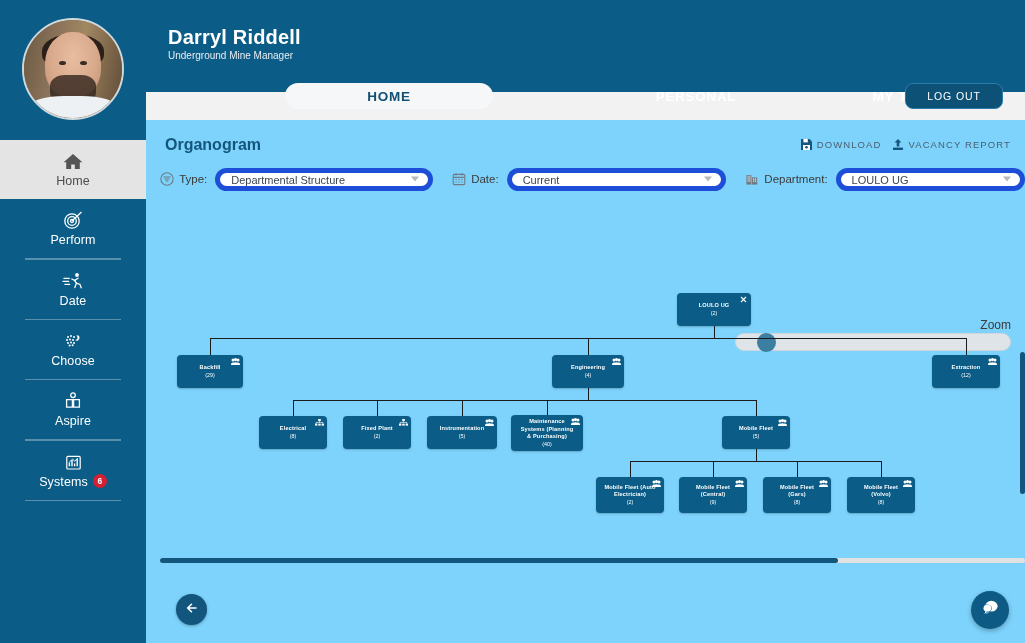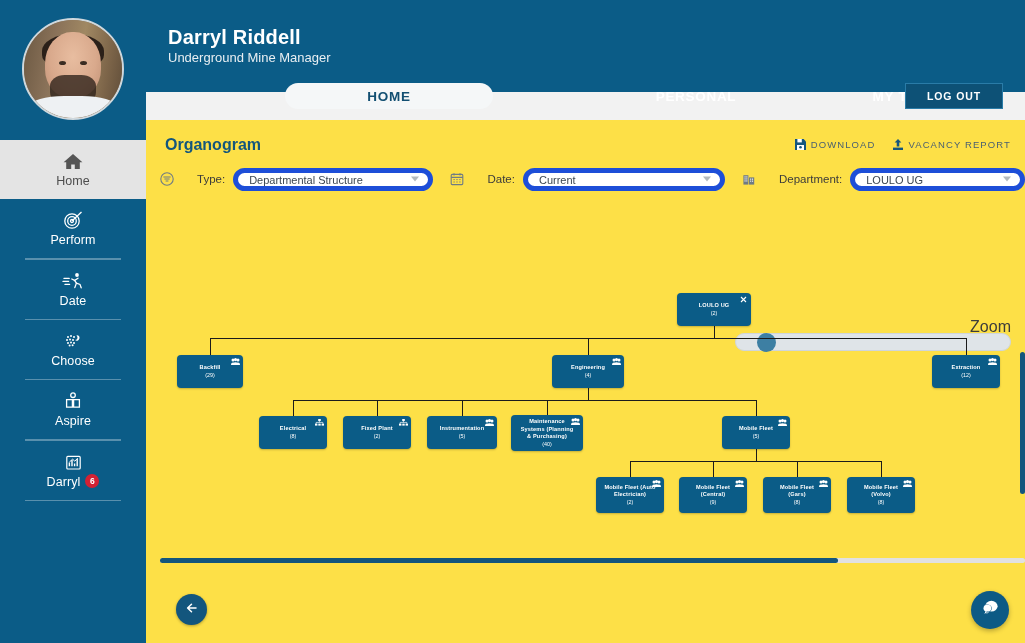--- a/index.html
+++ b/index.html
@@ -105,21 +105,21 @@
     width: 879px; height: 92px;
     background: #0b5c87;
   }
   .hdr-name {
     position: absolute; left: 22px; top: 26px;
     color: #fff; font-size: 20px; font-weight: bold;
     letter-spacing: .2px;
   }
   .hdr-role {
     position: absolute; left: 22px; top: 50px;
-    color: #e8eef2; font-size: 13px;
+    color: #e8eef2; font-size: 10px;
   }
   .tabs {
     position: absolute; left: 0; top: 83px; width: 879px; height: 28px;
   }
   .tab {
     position: absolute; top: 0; height: 26px;
     display: flex; align-items: center; justify-content: center;
     color: #fff; font-size: 13.5px; font-weight: bold;
     letter-spacing: .7px; cursor: pointer;
   }
@@ -127,54 +127,54 @@
     left: 139px; width: 208px;
     background: #f5f7f8; color: #124f72;
     border-radius: 13px;
   }
   .tab.personal { left: 480px; width: 140px; }
   .tab.myteam   { left: 700px; width: 120px; }
   .logout-btn {
     position: absolute; right: 22px; top: 0;
     width: 98px; height: 26px;
     background: #0d5176; border: 1px solid #2a7ca8;
-    border-radius: 0;
+    border-radius: 8px;
     display: flex; align-items: center; justify-content: center;
-    color: #fff; font-size: 10.5px; font-weight: bold; letter-spacing: .9px;
+    color: #fff; font-size: 10.5px; font-weight: normal; letter-spacing: .9px;
     cursor: pointer;
   }
 
   
   .content {
     position: absolute; left: 146px; top: 120px;
     width: 879px; height: 523px;
-    background: #fde047;
+    background: #7dd3fc;
   }
   .page-title {
     position: absolute; left: 19px; top: 16px;
     color: #13567d; font-size: 16px; font-weight: bold;
   }
   .actions {
     position: absolute; right: 14px; top: 19px;
-    display: flex; gap: 18px; align-items: center;
+    display: flex; gap: 12px; align-items: center;
   }
   .action {
     display: flex; align-items: center; gap: 5px;
     color: #4a6070; font-size: 9.5px; letter-spacing: 1.1px;
     cursor: pointer;
   }
   .action svg { display:block; }
 
   .filters {
     position: absolute; left: 14px; top: 46px;
     width: 865px; height: 26px;
     display: flex; align-items: center;
   }
   .filt-ico { width: 15px; height: 15px; display:flex; align-items:center; justify-content:center; margin-right:5px; }
-  .filt-label { font-size: 11.5px; color: #3b3b3b; margin-right: 8px; margin-left: 18px; }
+  .filt-label { font-size: 11.5px; color: #3b3b3b; margin-right: 8px; }
   .select {
     height: 23px; border: 5px solid #1d4ed8; border-radius: 12px;
     background: #fff; position: relative;
     display: flex; align-items: flex-end;
     padding: 0 22px 0 11px;
     font-size: 11px; color: #3c4650; cursor: pointer;
   }
   .select.type { width: 228px; }
   .select.date { width: 230px; }
   .select.dept { width: 198px; }
@@ -182,21 +182,21 @@
     position: absolute; right: 9px; top: 50%; transform: translateY(-50%);
     width: 0; height: 0;
     border-left: 4.5px solid transparent;
     border-right: 4.5px solid transparent;
     border-top: 5px solid #b4babe;
   }
   .gap { width: 20px; }
 
   .zoom-label {
     position: absolute; right: 14px; top: 198px;
-    font-size: 16px; color: #3b3b3b;
+    font-size: 12px; color: #3b3b3b;
   }
   .zoom-track {
     position: absolute; left: 589px; top: 213px;
     width: 276px; height: 18px; border-radius: 9px;
     background: #dfe4e8; border: 1px solid #cfd5da;
     cursor: pointer;
   }
   .zoom-thumb {
     position: absolute; left: 21px; top: -1px;
     width: 19px; height: 19px; border-radius: 50%;
@@ -373,21 +373,21 @@
 
       <div class="nav-item">
         <span class="nav-ico">
           <svg width="21" height="19" viewBox="0 0 21 19" fill="none" stroke="#fff" stroke-width="1.2">
             <rect x="3.8" y="3.4" width="13.4" height="12.6" rx="1"></rect>
             <path d="M6.4 13.2V9.4M9 13.2V7M11.6 13.2v-2.8M14.2 13.2V6" stroke-width="1.4"></path>
             <path d="M6.4 9 9.6 6.2l2.2 2 3-3.2" stroke-width="1"></path>
           </svg>
         </span>
         <span class="label-row">
-          <span class="nav-label">Darryl</span>
+          <span class="nav-label">Systems</span>
           <span class="badge">6</span>
         </span>
       </div>
       <div class="nav-sep"></div>
 
     </div>
   </div>
 
   <div class="header">
     <div class="hdr-name">Darryl Riddell</div>

